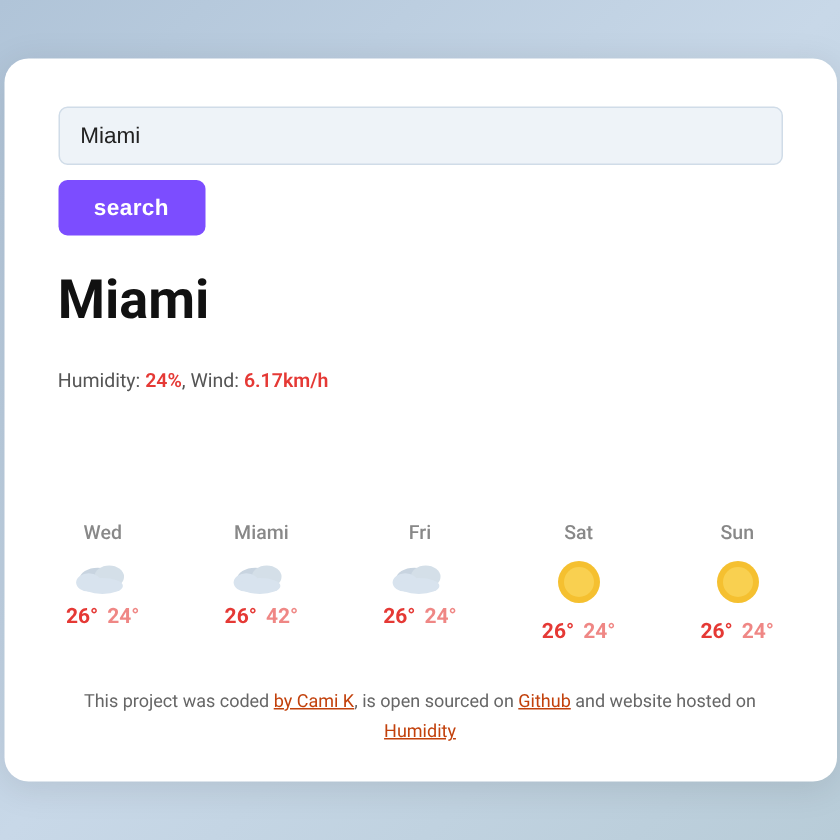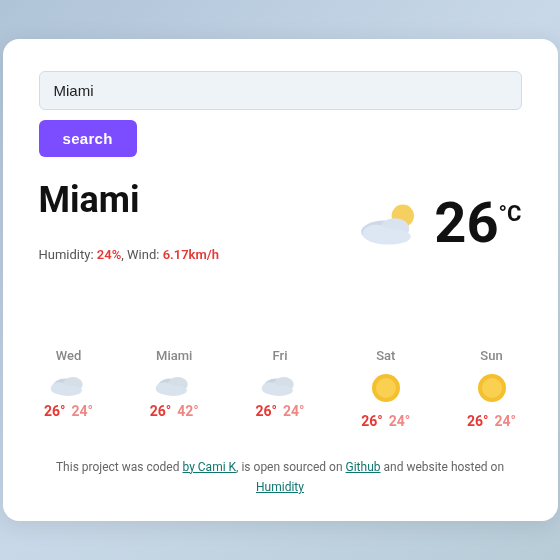--- a/index.html
+++ b/index.html
@@ -118,21 +118,21 @@
     .temp-low { color: #e53935; opacity: 0.6; }
 
     .footer {
       margin-top: 28px;
       font-size: 12px;
       color: #666;
       text-align: center;
       line-height: 1.7;
     }
     .footer a {
-      color: #0f766e;
+      color: #c2410c;
       text-decoration: underline;
     }
 
     
     .cloud-icon-main {
       width: 64px;
       height: 44px;
     }
     .cloud-icon-sm {
       width: 38px;
@@ -153,36 +153,20 @@
     <div class="city-info">
       <div class="city-name">Miami</div>
       <div class="city-detail">
         <br>
         <span>Humidity:</span>
         <span class="highlight">24%</span>,
         <span>Wind:</span>
         <span class="highlight">6.17km/h</span>
       </div>
     </div>
-    <div class="weather-right">
-
-      <svg class="cloud-icon-main" viewBox="0 0 80 54" fill="none" xmlns="http://www.w3.org/2000/svg">
-
-        <circle cx="56" cy="18" r="14" fill="#f5c842" opacity="0.85"></circle>
-
-        <ellipse cx="32" cy="38" rx="28" ry="14" fill="#cdd8e8"></ellipse>
-        <ellipse cx="46" cy="34" rx="18" ry="13" fill="#d8e3ef"></ellipse>
-        <ellipse cx="22" cy="40" rx="16" ry="11" fill="#dce7f3"></ellipse>
-        <ellipse cx="38" cy="44" rx="28" ry="10" fill="#dce7f3"></ellipse>
-      </svg>
-      <div class="main-temp">
-        <span>26</span>
-          <span class="temp-unit">°C</span>
-      </div>
-    </div>
   </div>
 
   <div class="forecast">
 
     <div class="forecast-day">
       <span class="day-label">Wed</span>
       <svg class="cloud-icon-sm" viewBox="0 0 50 32" fill="none">
         <ellipse cx="20" cy="20" rx="16" ry="10" fill="#c8d4e0"></ellipse>
         <ellipse cx="30" cy="18" rx="13" ry="10" fill="#d4dfe8"></ellipse>
         <ellipse cx="12" cy="23" rx="11" ry="8" fill="#d8e3ee"></ellipse>

